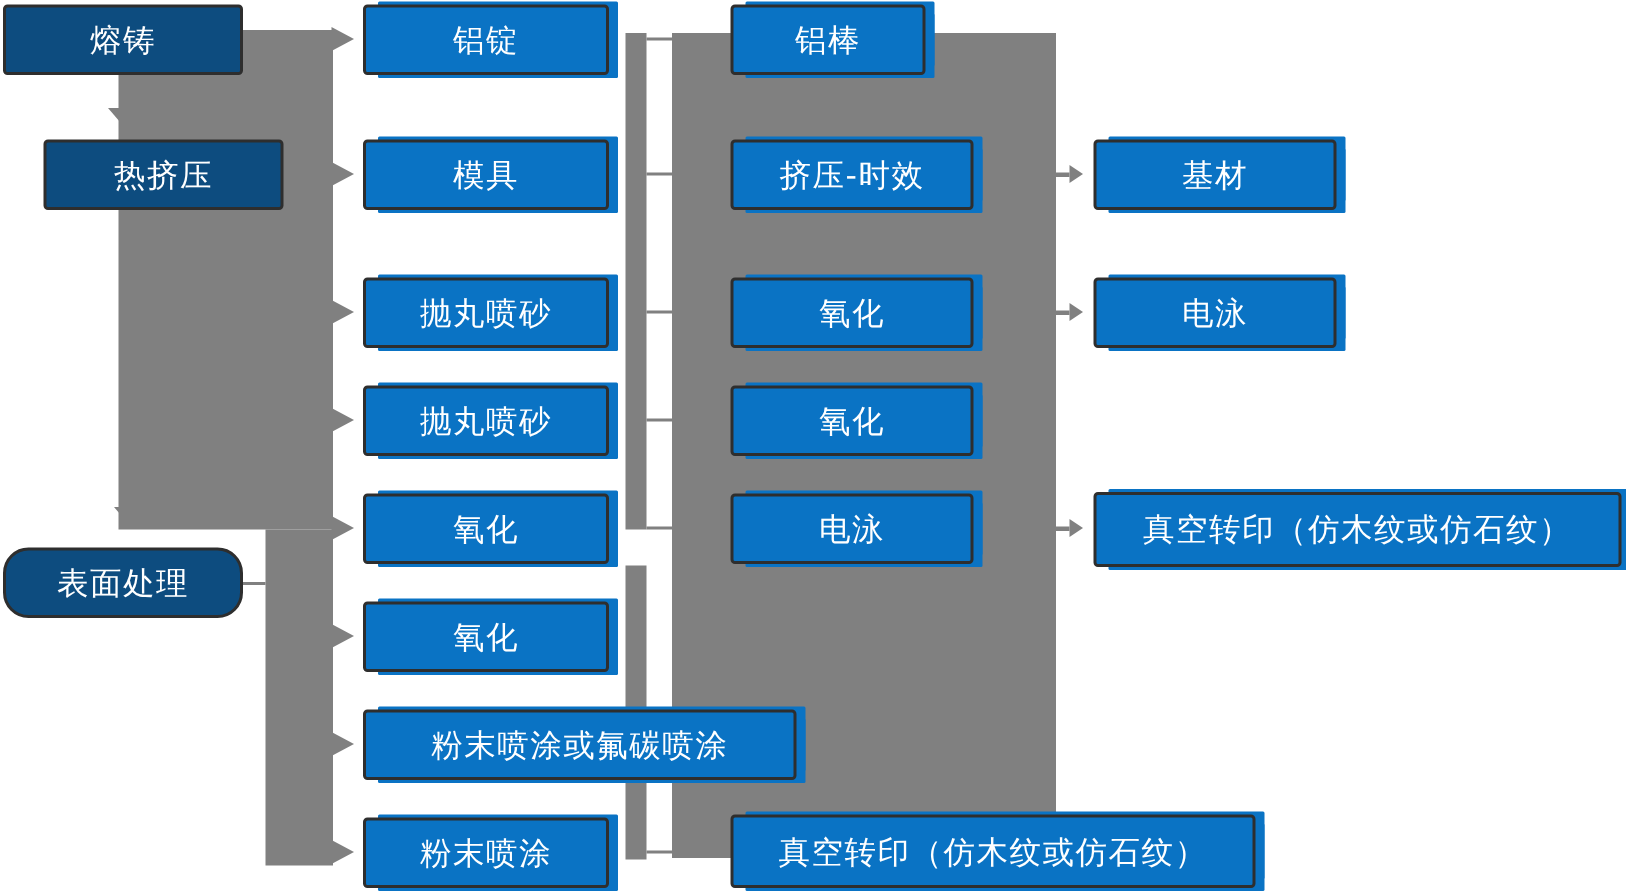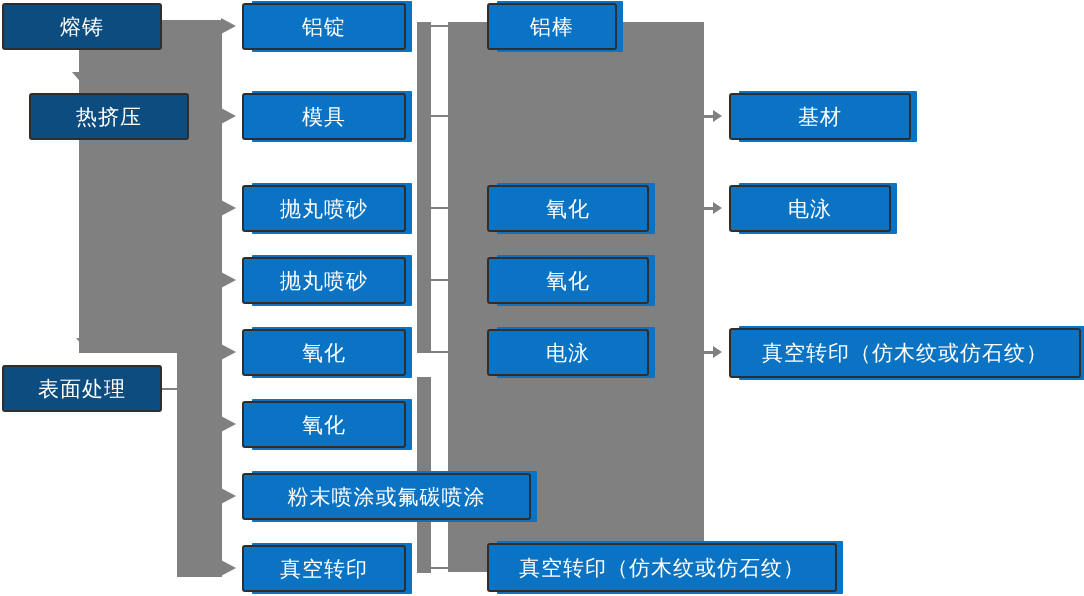--- a/index.html
+++ b/index.html
@@ -56,34 +56,35 @@
 
   <div class="conn" style="left:704px;top:115px;width:9px;height:3px;"></div>
   <div class="tri right-sm" style="left:713px;top:110px;"></div>
   <div class="conn" style="left:704px;top:207px;width:9px;height:3px;"></div>
   <div class="tri right-sm" style="left:713px;top:202px;"></div>
   <div class="conn" style="left:704px;top:351px;width:9px;height:3px;"></div>
   <div class="tri right-sm" style="left:713px;top:346px;"></div>
 
   <div class="node dark" style="left:2px;top:3px;width:160px;height:47px;">熔铸</div>
   <div class="node dark" style="left:2px;top:93px;width:160px;height:47px;margin-left:27px;">热挤压</div>
-  <div class="node dark" style="left:2px;top:365px;width:160px;height:47px;">表面处理</div>
+  <div class="node dark" style="left:2px;top:365px;width:160px;height:47px;border-radius:17px;">表面处理</div>
 
   <div class="node blue" style="left:242px;top:93px;width:164px;height:47px;">模具</div>
   <div class="node blue" style="left:242px;top:3px;width:164px;height:47px;">铝锭</div>
   <div class="node blue" style="left:242px;top:185px;width:164px;height:47px;">抛丸喷砂</div>
   <div class="node blue" style="left:242px;top:257px;width:164px;height:47px;">抛丸喷砂</div>
   <div class="node blue" style="left:242px;top:329px;width:164px;height:47px;">氧化</div>
   <div class="node blue" style="left:242px;top:401px;width:164px;height:47px;">氧化</div>
   <div class="node blue" style="left:242px;top:473px;width:289px;height:47px;">粉末喷涂或氟碳喷涂</div>
-  <div class="node blue" style="left:242px;top:545px;width:164px;height:47px;">真空转印</div>
+  <div class="node blue" style="left:242px;top:545px;width:164px;height:47px;">粉末喷涂</div>
 
   <div class="node blue" style="left:487px;top:3px;width:130px;height:47px;">铝棒</div>
+  <div class="node blue" style="left:487px;top:93px;width:162px;height:47px;">挤压-时效</div>
   <div class="node blue" style="left:487px;top:185px;width:162px;height:47px;">氧化</div>
   <div class="node blue" style="left:487px;top:257px;width:162px;height:47px;">氧化</div>
   <div class="node blue" style="left:487px;top:329px;width:162px;height:47px;">电泳</div>
   <div class="node blue" style="left:487px;top:543px;width:350px;height:49px;">真空转印（仿木纹或仿石纹）</div>
 
-  <div class="node blue" style="left:729px;top:93px;width:182px;height:47px;">基材</div>
+  <div class="node blue" style="left:729px;top:93px;width:162px;height:47px;">基材</div>
   <div class="node blue" style="left:729px;top:185px;width:162px;height:47px;">电泳</div>
   <div class="node blue" style="left:729px;top:328px;width:352px;height:50px;">真空转印（仿木纹或仿石纹）</div>
 
 </div>
 
 </body></html>

